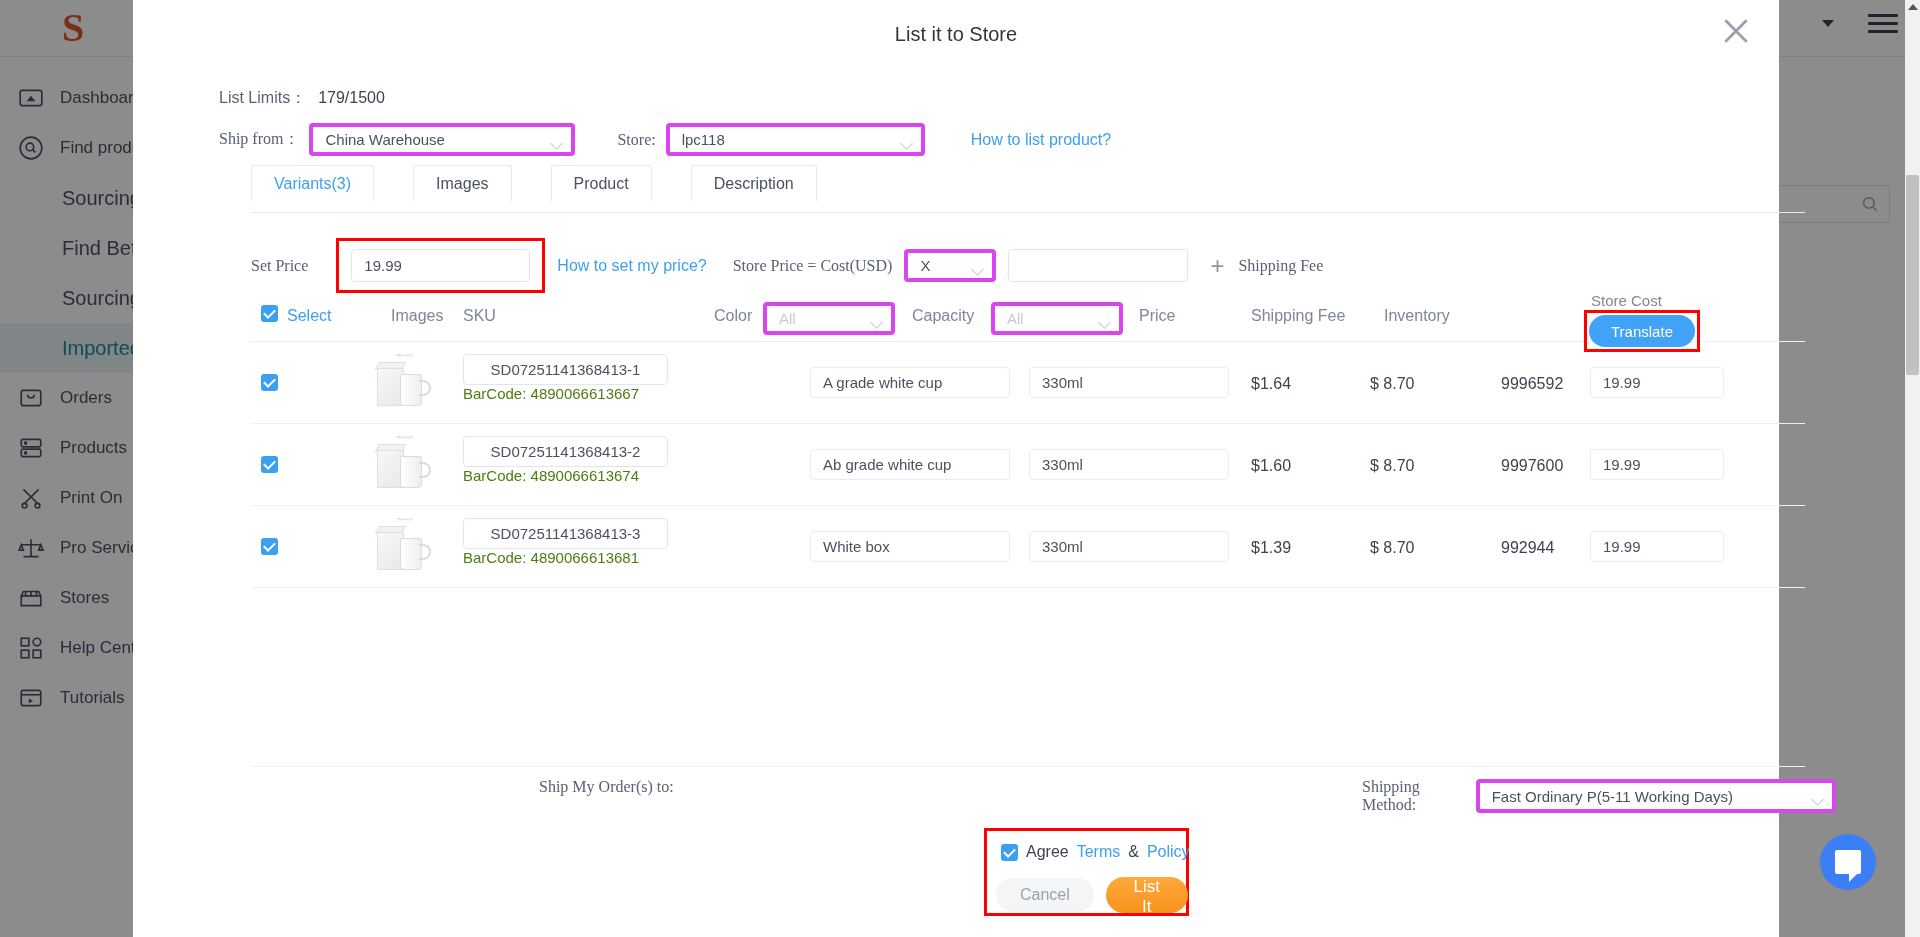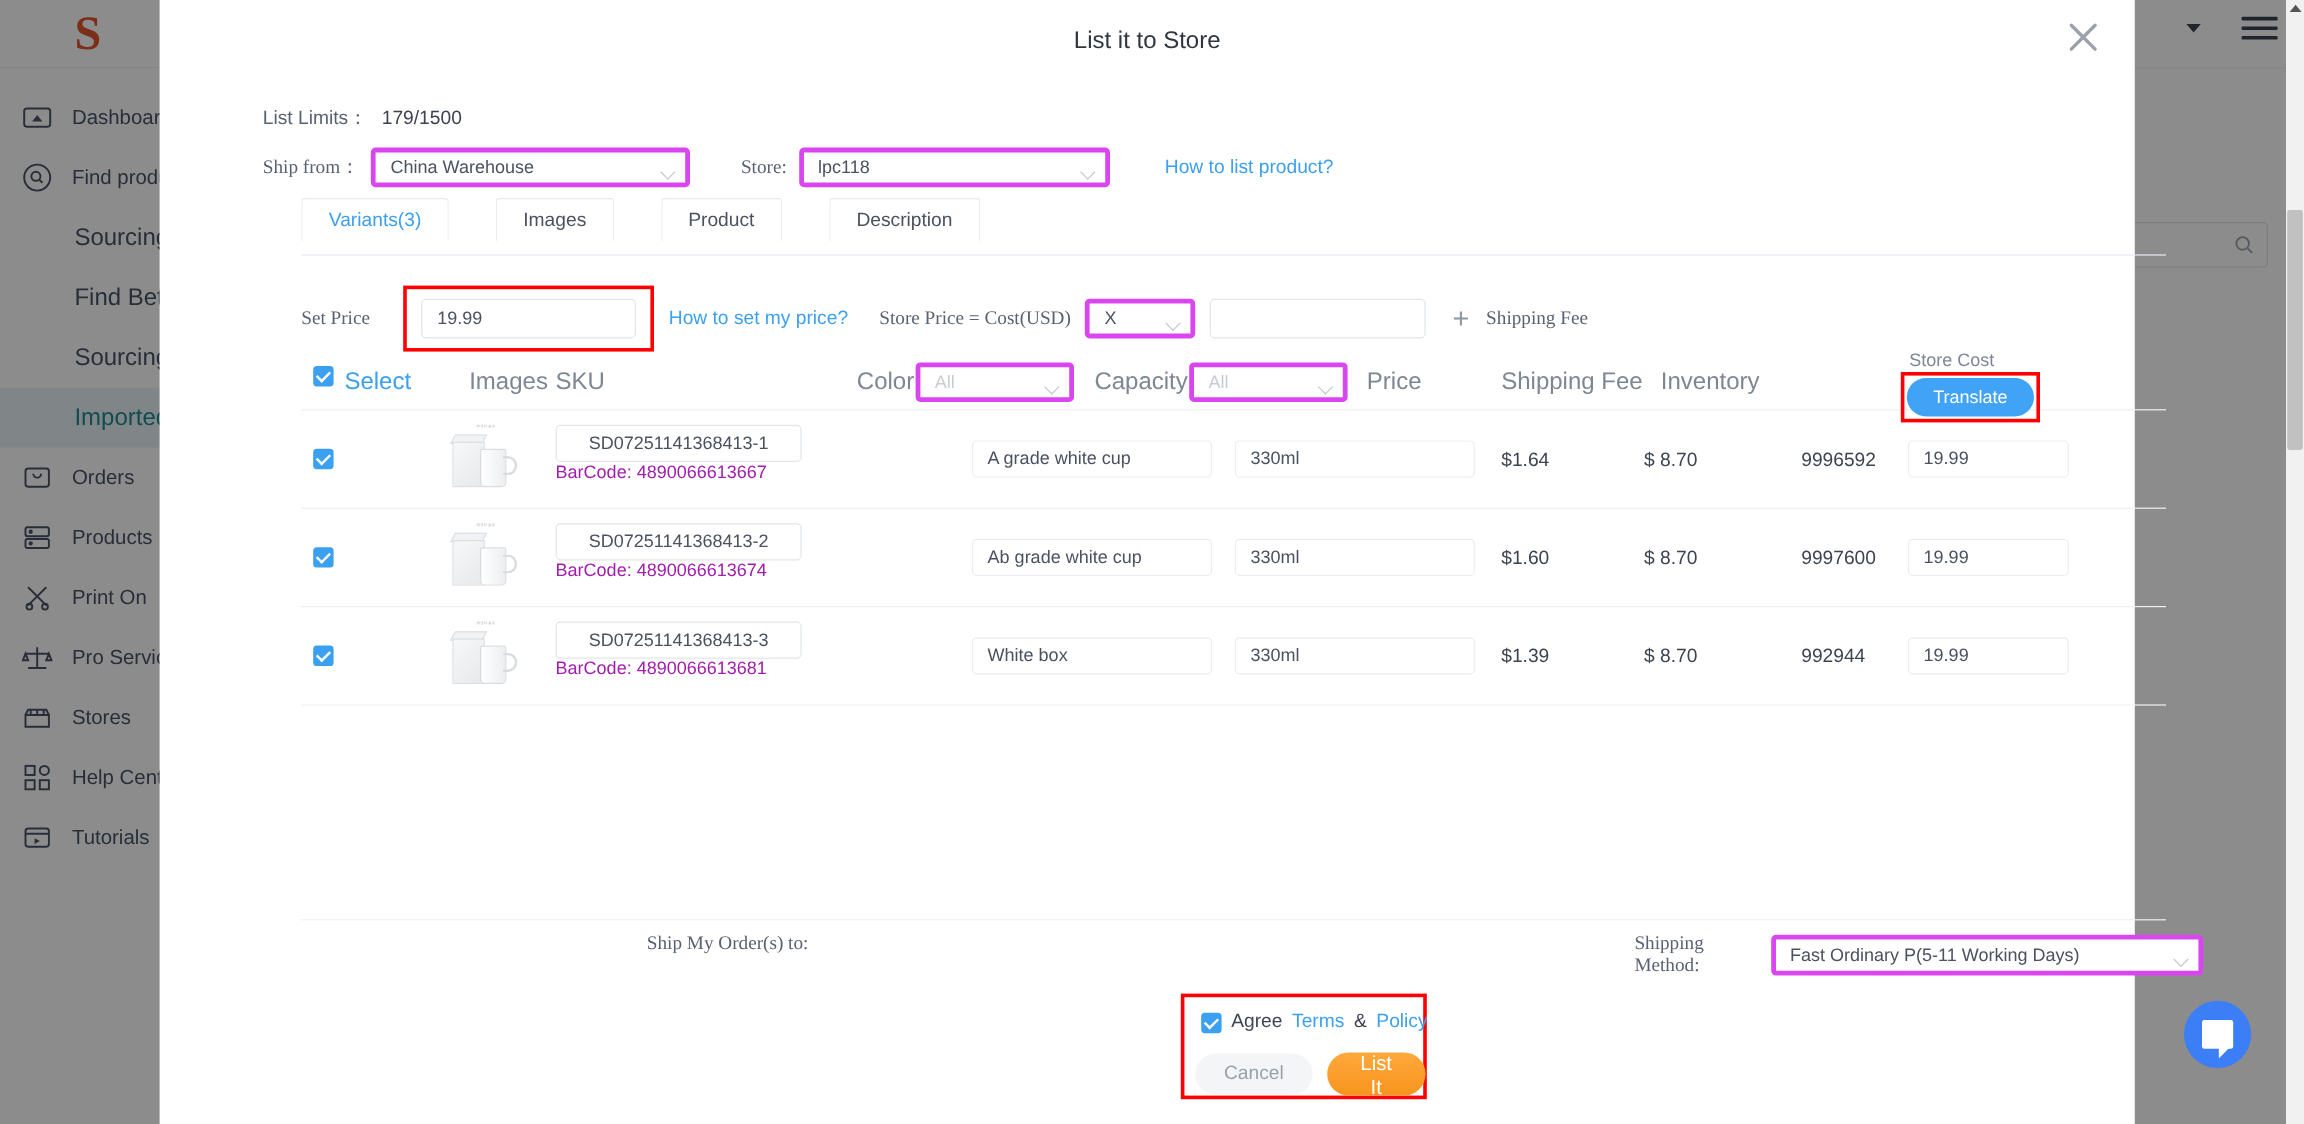--- a/index.html
+++ b/index.html
@@ -147,21 +147,21 @@
     height: 33px; padding: 0 12px; font-size: 15px; color: #4a5260;
     display: flex; align-items: center;
   }
   .plus-sign { font-size: 24px; color: #8d96a3; margin: 0 14px 0 22px; font-weight: 300; }
 
   
   .tbl-head {
     position: absolute; left: 118px; top: 296px; width: 1554px; height: 46px;
     border-bottom: 1px solid #edf0f3;
   }
-  .th { position: absolute; font-size: 20px; color: #7d8794; top: 11px; }
+  .th { position: absolute; font-size: 16px; color: #7d8794; top: 11px; }
   .head-checkbox { position: absolute; left: 10px; top: 9px; }
   .th-select { left: 36px; color: #3ca0f0; }
 
   .cb {
     width: 17px; height: 17px; border-radius: 3px; background: #3ca0f0;
     position: relative; cursor: pointer; display: inline-block;
   }
   .cb::after {
     content: ""; position: absolute; left: 5px; top: 2px;
     width: 5px; height: 9px; border: solid #fff; border-width: 0 2px 2px 0;
@@ -188,21 +188,21 @@
   }
   .cell { position: absolute; }
   .c-check { left: 10px; top: 32px; }
   .c-img { left: 122px; top: 10px; width: 62px; height: 62px; }
   .c-sku { left: 212px; top: 12px; }
   .sku-input {
     width: 205px; height: 31px; border: 1px solid #e2e6ea; border-radius: 4px;
     display: flex; align-items: center; justify-content: center;
     font-size: 15px; color: #4a5260; background: #fff;
   }
-  .barcode { margin-top: 7px; font-size: 15px; color: #a21caf; text-align: center; width: 205px; }
+  .barcode { margin-top: 7px; font-size: 15px; color: #4d7c0f; text-align: center; width: 205px; }
   .c-color { left: 559px; top: 25px; }
   .c-capacity { left: 778px; top: 25px; }
   .vinput {
     height: 31px; border: 1px solid #e9edf1; border-radius: 4px; background: #fff;
     display: flex; align-items: center; padding: 0 12px; font-size: 15px; color: #4a5260;
   }
   .c-price { left: 1000px; top: 33px; font-size: 16px; color: #3c4351; }
   .c-fee { left: 1119px; top: 33px; font-size: 16px; color: #3c4351; }
   .c-inv { left: 1250px; top: 33px; font-size: 16px; color: #3c4351; }
   .c-sp { left: 1339px; top: 25px; }

